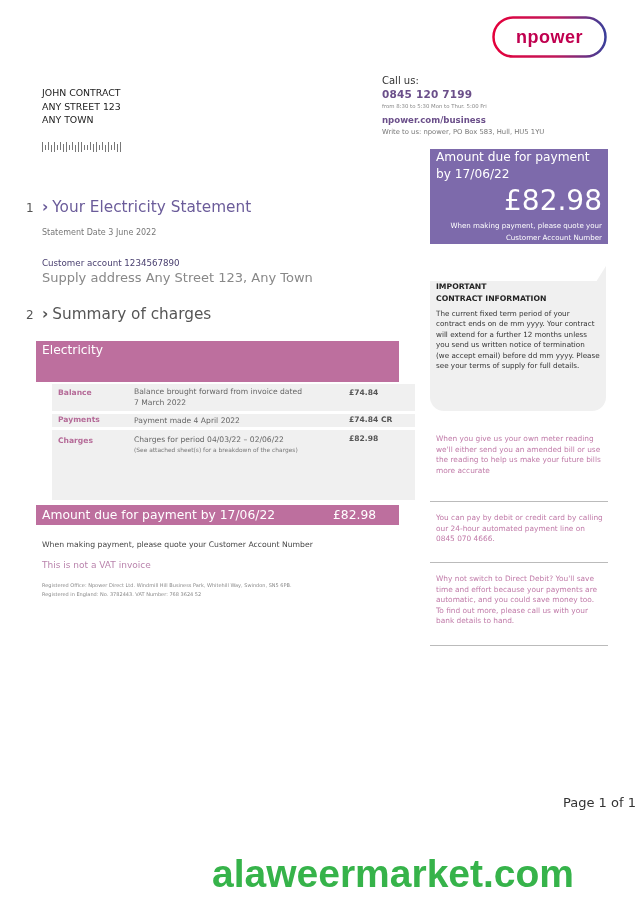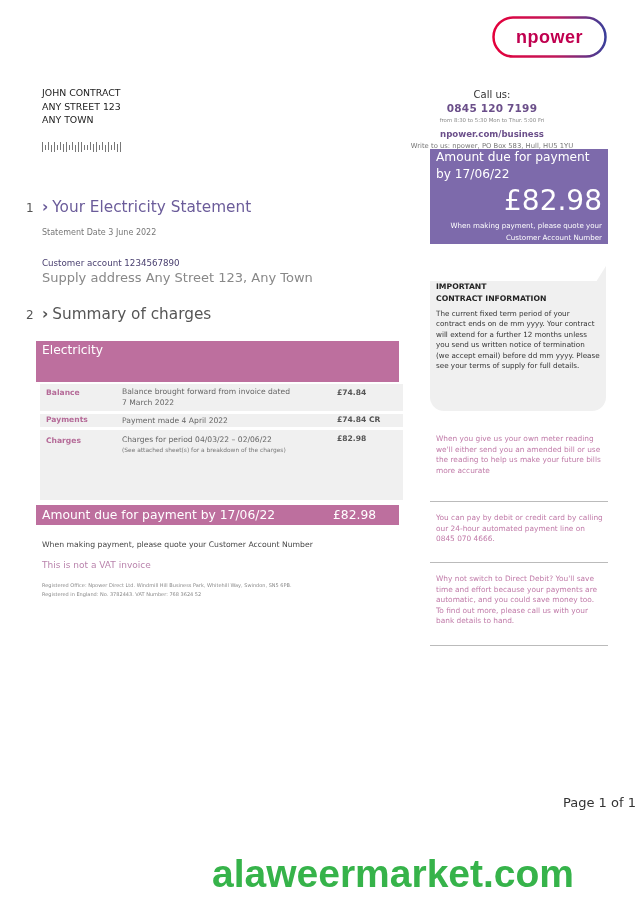--- a/index.html
+++ b/index.html
@@ -4,21 +4,21 @@
   <style>
     * { box-sizing: border-box; margin: 0; padding: 0; }
     html, body { width: 644px; height: 912px; background: #ffffff; overflow: hidden; }
     body { position: relative; font-family: "DejaVu Sans", "Liberation Sans", sans-serif; color: #333; }
     .abs { position: absolute; }
 
     
     .logo { left: 492px; top: 16px; width: 115px; height: 42px; }
 
     
-    .contact { right: 42px; top: 88px; text-align: center; width: 220px; }
+    .contact { right: 42px; top: 74px; text-align: left; width: 220px; }
     .contact .call { font-size: 10px; color: #333; line-height: 13px; }
     .contact .phone { font-size: 10.5px; font-weight: bold; color: #6b4f8a; line-height: 14px; letter-spacing: 0.2px; }
     .contact .hours { font-size: 5.4px; color: #888; line-height: 10px; }
     .contact .web { font-size: 8.6px; font-weight: bold; color: #6b4f8a; line-height: 13px; margin-top: 3px; }
     .contact .write { font-size: 6.8px; color: #777; line-height: 11px; }
 
     
     .address { left: 42px; top: 86px; font-size: 9.4px; line-height: 13.5px; color: #222; }
     .barcode { left: 42px; top: 137px; width: 82px; height: 10px; }
 
@@ -35,21 +35,21 @@
     .s1-title .chev { font-weight: bold; margin-right: 4px; }
     .statement-date { left: 42px; top: 228px; font-size: 8px; color: #777; }
     .customer-account { left: 42px; top: 258px; font-size: 8.7px; color: #4a4070; }
     .supply-address { left: 42px; top: 270px; font-size: 13px; color: #888; }
     .s2-num { left: 26px; top: 308px; }
     .s2-title { left: 42px; top: 305px; font-size: 15.3px; color: #555; }
     .s2-title .chev { font-weight: bold; margin-right: 4px; }
 
     
     .elec-header { left: 36px; top: 341px; width: 363px; height: 41px; background: #bd6f9e; color: #fff; font-size: 12.3px; padding: 2px 6px; }
-    .row { position: absolute; left: 40px; width: 363px; background: #f0f0f0; }
+    .row { position: absolute; left: 52px; width: 363px; background: #f0f0f0; }
     .row .lbl { position: absolute; left: 6px; font-size: 7.6px; font-weight: bold; color: #b56b98; }
     .row .desc { position: absolute; left: 82px; font-size: 7.6px; color: #666; line-height: 11px; }
     .row .desc .sub { font-size: 5.9px; color: #777; display: block; }
     .row .amt { position: absolute; left: 297px; font-size: 7.6px; font-weight: bold; color: #555; }
     .r-balance { top: 384px; height: 27px; }
     .r-payments { top: 414px; height: 13px; }
     .r-charges { top: 430px; height: 70px; }
     .total-bar { left: 36px; top: 505px; width: 363px; height: 20px; background: #bd6f9e; color: #fff; font-size: 12.3px; line-height: 20px; padding-left: 6px; }
     .total-bar .tamt { position: absolute; left: 297px; top: 0; }
 

